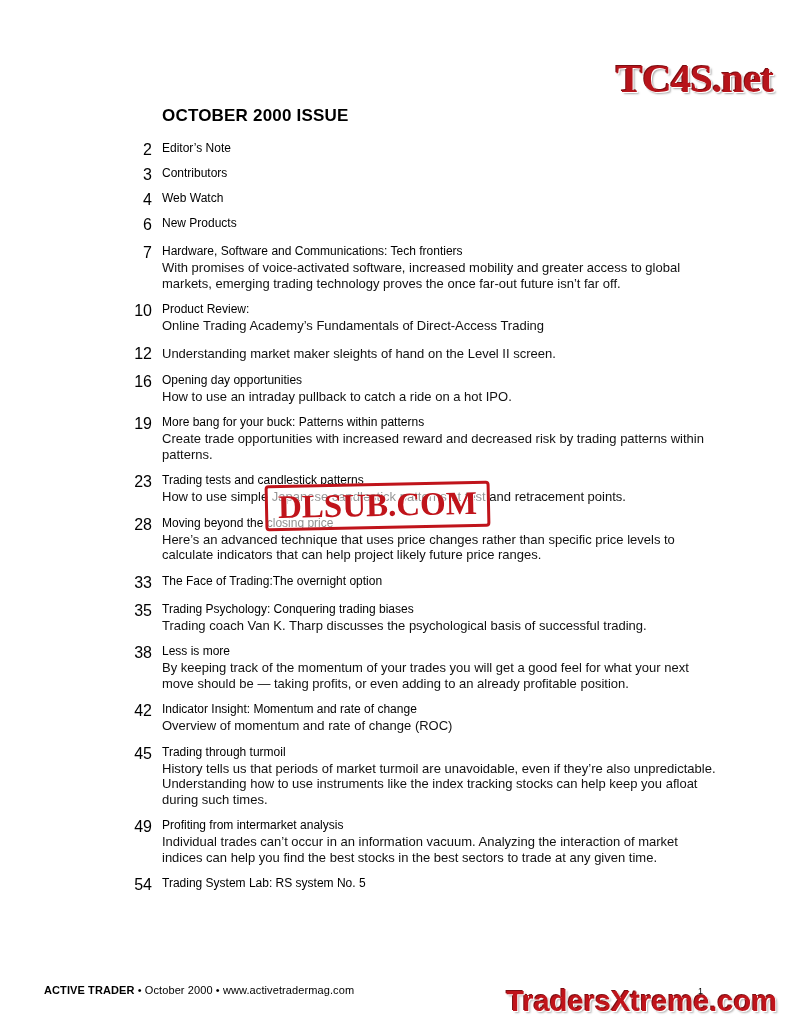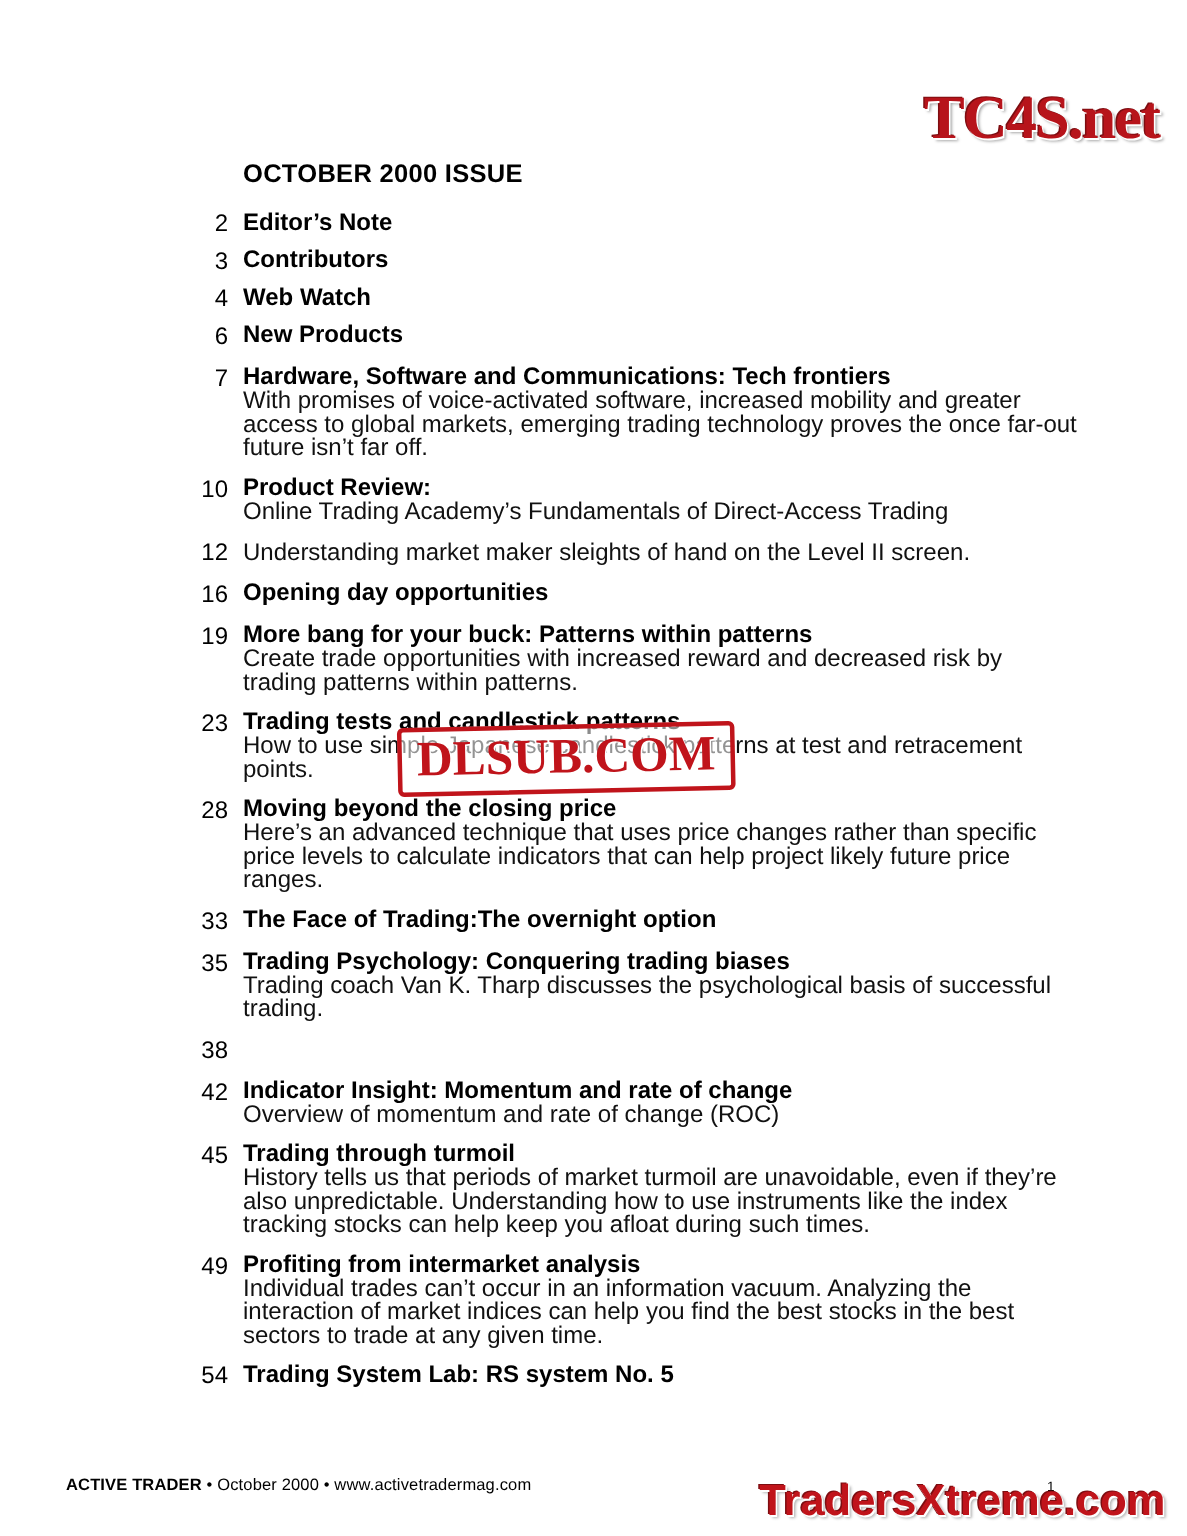--- a/index.html
+++ b/index.html
@@ -105,27 +105,27 @@
     font-size: 16px;
     font-weight: normal;
     line-height: 16px;
     padding-top: 1px;
     color: #000;
   }
   .body-col {
     flex: 1;
   }
   .hl {
-    font-size: 16px;
-    font-weight: bold;
+    font-size: 12px;
+    font-weight: normal;
     line-height: 15px;
     margin: 0;
   }
   .dk {
-    font-size: 16px;
+    font-size: 13px;
     font-weight: normal;
     line-height: 15.5px;
     margin: 1px 0 0 0;
     color: #111;
   }
   .entry.spaced { margin-bottom: 11px; }
 
   
   .footer {
     position: absolute;
@@ -200,20 +200,21 @@
       <div class="pg">12</div>
       <div class="body-col">
         <p class="dk">Understanding market maker sleights of hand on the Level II screen.</p>
       </div>
     </div>
 
     <div class="entry spaced">
       <div class="pg">16</div>
       <div class="body-col">
         <p class="hl">Opening day opportunities</p>
+        <p class="dk">How to use an intraday pullback to catch a ride on a hot IPO.</p>
       </div>
     </div>
 
     <div class="entry spaced">
       <div class="pg">19</div>
       <div class="body-col">
         <p class="hl">More bang for your buck: Patterns within patterns</p>
         <p class="dk">Create trade opportunities with increased reward and decreased risk by trading patterns within patterns.</p>
       </div>
     </div>
@@ -244,20 +245,24 @@
     <div class="entry spaced">
       <div class="pg">35</div>
       <div class="body-col">
         <p class="hl">Trading Psychology: Conquering trading biases</p>
         <p class="dk">Trading coach Van K. Tharp discusses the psychological basis of successful trading.</p>
       </div>
     </div>
 
     <div class="entry spaced">
       <div class="pg">38</div>
+      <div class="body-col">
+        <p class="hl">Less is more</p>
+        <p class="dk">By keeping track of the momentum of your trades you will get a good  feel for what your next move should be — taking profits, or even adding to an already profitable position.</p>
+      </div>
     </div>
 
     <div class="entry spaced">
       <div class="pg">42</div>
       <div class="body-col">
         <p class="hl">Indicator Insight: Momentum and rate of change</p>
         <p class="dk">Overview of momentum and rate of change (ROC)</p>
       </div>
     </div>
 

